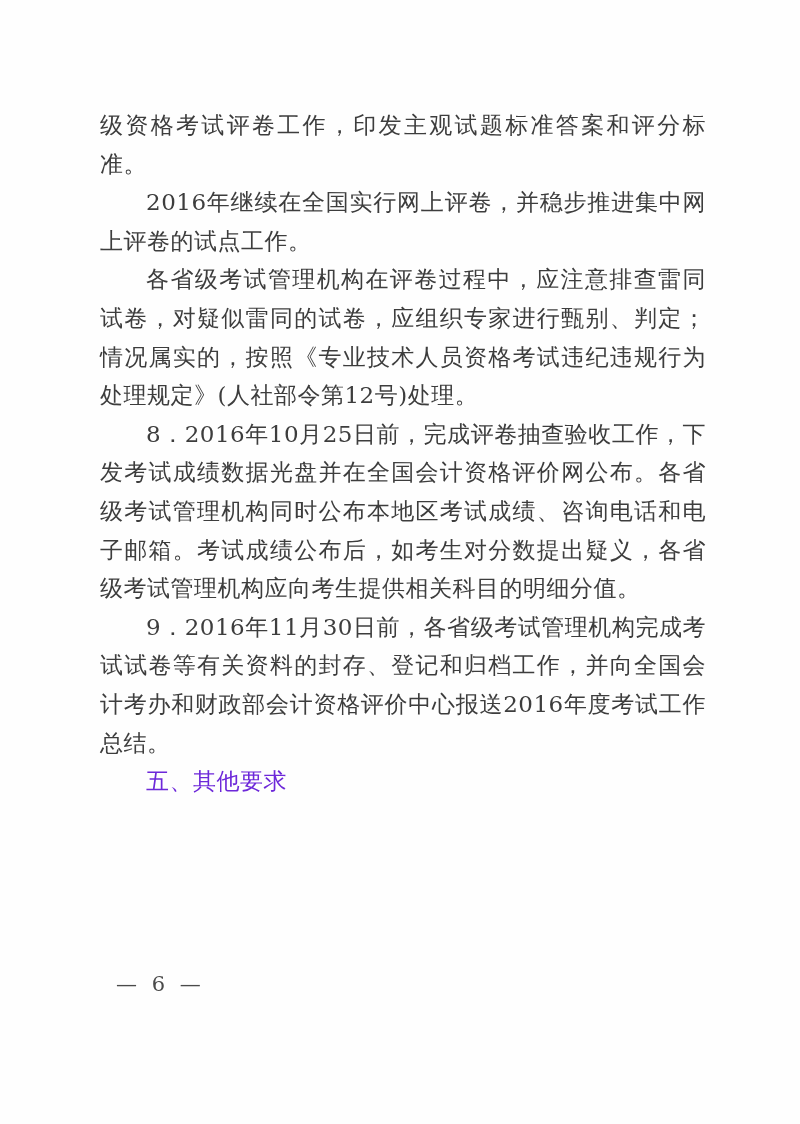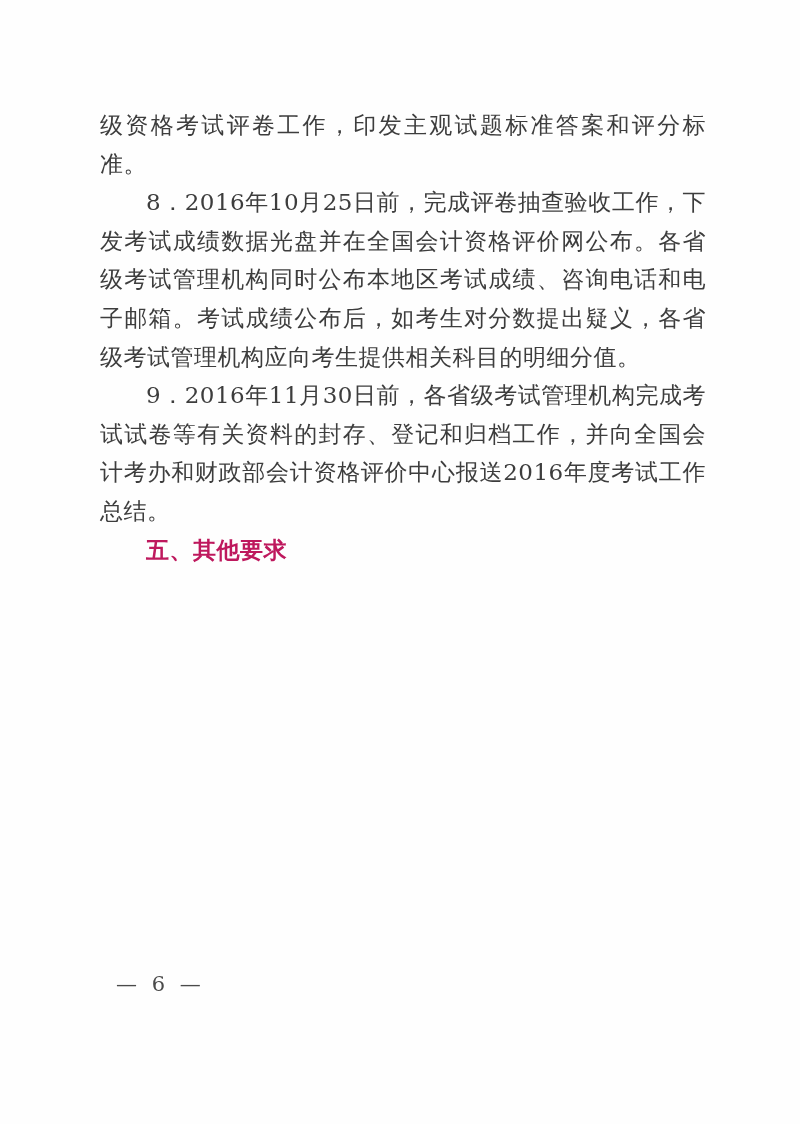--- a/index.html
+++ b/index.html
@@ -31,37 +31,39 @@
   .para {
     margin: 0;
     padding: 0;
     text-indent: 2em;
   }
   .para.no-indent {
     text-indent: 0;
   }
   .para.heading {
     font-family: "Liberation Sans", "DejaVu Sans", sans-serif;
-    font-weight: bold;
-    color: #be185d;
+    font-weight: normal;
+    color: #6d28d9;
   }
   .footer {
     position: absolute;
     left: 116px;
     top: 972px;
     color: #4a4a4a;
     font-size: 21px;
     letter-spacing: 4px;
     font-family: "DejaVu Serif", "Liberation Serif", serif;
   }
 </style>
 </head>
 <body>
 
 <div class="page">
   <div class="body-text">
     <p class="para no-indent">级资格考试评卷工作，印发主观试题标准答案和评分标准。</p>
+    <p class="para">2016年继续在全国实行网上评卷，并稳步推进集中网上评卷的试点工作。</p>
+    <p class="para">各省级考试管理机构在评卷过程中，应注意排查雷同试卷，对疑似雷同的试卷，应组织专家进行甄别、判定；情况属实的，按照《专业技术人员资格考试违纪违规行为处理规定》(人社部令第12号)处理。</p>
     <p class="para">8．2016年10月25日前，完成评卷抽查验收工作，下发考试成绩数据光盘并在全国会计资格评价网公布。各省级考试管理机构同时公布本地区考试成绩、咨询电话和电子邮箱。考试成绩公布后，如考生对分数提出疑义，各省级考试管理机构应向考生提供相关科目的明细分值。</p>
     <p class="para">9．2016年11月30日前，各省级考试管理机构完成考试试卷等有关资料的封存、登记和归档工作，并向全国会计考办和财政部会计资格评价中心报送2016年度考试工作总结。</p>
     <p class="para heading">五、其他要求</p>
   </div>
   <div class="footer">— 6 —</div>
 </div>
 
 </body></html>

